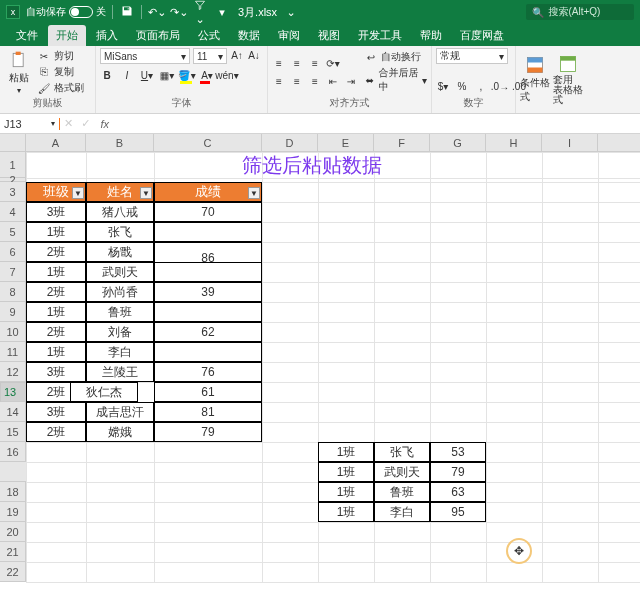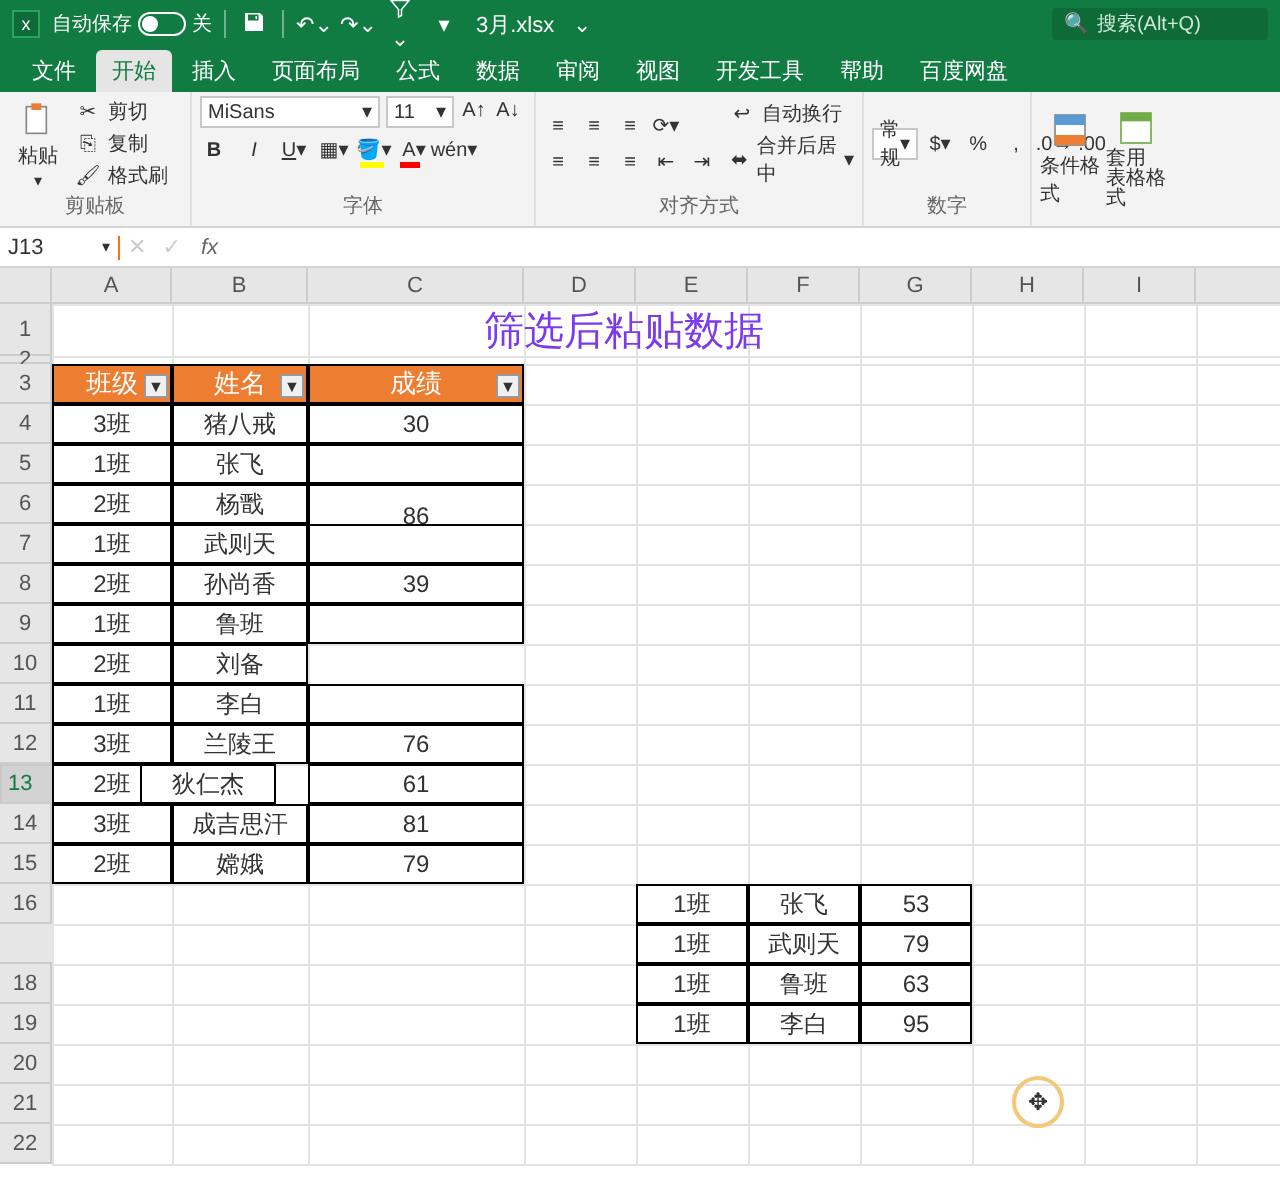--- a/index.html
+++ b/index.html
@@ -180,21 +180,21 @@
         <div class="line">
             <span class="ico16">↩</span>
             <span>自动换行</span>
           </div>
         <div class="line"><span class="ico16">⬌</span><span>合并后居中</span>▾</div>
       </div>
     </div>
     <div class="grp-label">对齐方式</div>
   </div>
   <div class="grp" style="width:84px">
-    <div class="grp-body" style="flex-direction:row;align-items:center;gap:4px">
+    <div class="grp-body" style="flex-direction:column;align-items:flex-start;gap:15px">
       <div class="sel" style="width:72px">
           <span>常规</span>
           <span>▾</span>
         </div>
       <div style="display:flex;gap:5px">
         <span class="ico16">$▾</span>
         <span class="ico16">%</span>
         <span class="ico16">,</span>
         <span class="ico16">.0→</span>
         <span class="ico16">.00</span>
@@ -307,38 +307,39 @@
         <div class="gridline-h" style="top: 370px;"></div>
         <div class="gridline-h" style="top: 390px;"></div>
         <div class="gridline-h" style="top: 410px;"></div>
         <div class="gridline-h" style="top: 430px;"></div>
         <div class="cell title-cell" style="left: 0px; top: 0px; width: 572px; height: 26px;">筛选后粘贴数据</div>
         <div class="cell hdr-cell" style="left: 0px; top: 30px; width: 60px; height: 20px;">班级<div class="filter-arrow">▼</div></div>
         <div class="cell hdr-cell" style="left: 60px; top: 30px; width: 68px; height: 20px;">姓名<div class="filter-arrow">▼</div></div>
         <div class="cell hdr-cell" style="left: 128px; top: 30px; width: 108px; height: 20px;">成绩<div class="filter-arrow">▼</div></div>
         <div class="cell data-cell" style="left: 0px; top: 50px; width: 60px; height: 20px;">3班</div>
         <div class="cell data-cell" style="left: 60px; top: 50px; width: 68px; height: 20px;">猪八戒</div>
-        <div class="cell data-cell" style="left: 128px; top: 50px; width: 108px; height: 20px;">30</div>
+        <div class="cell data-cell" style="left: 128px; top: 50px; width: 108px; height: 20px;">70</div>
         <div class="cell data-cell" style="left: 0px; top: 70px; width: 60px; height: 20px;">1班</div>
         <div class="cell data-cell" style="left: 60px; top: 70px; width: 68px; height: 20px;">张飞</div>
         <div class="cell data-cell" style="left: 128px; top: 70px; width: 108px; height: 20px;"></div>
         <div class="cell data-cell" style="left: 0px; top: 90px; width: 60px; height: 20px;">2班</div>
         <div class="cell data-cell" style="left: 60px; top: 90px; width: 68px; height: 20px;">杨戬</div>
         <div class="cell data-cell" style="left: 128px; top: 90px; width: 108px; height: 32px; text-decoration: underline;">86</div>
         <div class="cell data-cell" style="left: 0px; top: 110px; width: 60px; height: 20px;">1班</div>
         <div class="cell data-cell" style="left: 60px; top: 110px; width: 68px; height: 20px;">武则天</div>
         <div class="cell data-cell" style="left: 128px; top: 110px; width: 108px; height: 20px;"></div>
         <div class="cell data-cell" style="left: 0px; top: 130px; width: 60px; height: 20px;">2班</div>
         <div class="cell data-cell" style="left: 60px; top: 130px; width: 68px; height: 20px;">孙尚香</div>
         <div class="cell data-cell" style="left: 128px; top: 130px; width: 108px; height: 20px;">39</div>
         <div class="cell data-cell" style="left: 0px; top: 150px; width: 60px; height: 20px;">1班</div>
         <div class="cell data-cell" style="left: 60px; top: 150px; width: 68px; height: 20px;">鲁班</div>
         <div class="cell data-cell" style="left: 128px; top: 150px; width: 108px; height: 20px;"></div>
         <div class="cell data-cell" style="left: 0px; top: 170px; width: 60px; height: 20px;">2班</div>
         <div class="cell data-cell" style="left: 60px; top: 170px; width: 68px; height: 20px;">刘备</div>
+        <div class="cell data-cell" style="left: 128px; top: 170px; width: 108px; height: 20px;">62</div>
         <div class="cell data-cell" style="left: 0px; top: 190px; width: 60px; height: 20px;">1班</div>
         <div class="cell data-cell" style="left: 60px; top: 190px; width: 68px; height: 20px;">李白</div>
         <div class="cell data-cell" style="left: 128px; top: 190px; width: 108px; height: 20px;"></div>
         <div class="cell data-cell" style="left: 0px; top: 210px; width: 60px; height: 20px;">3班</div>
         <div class="cell data-cell" style="left: 60px; top: 210px; width: 68px; height: 20px;">兰陵王</div>
         <div class="cell data-cell" style="left: 128px; top: 210px; width: 108px; height: 20px;">76</div>
         <div class="cell data-cell" style="left: 0px; top: 230px; width: 60px; height: 20px;">2班</div>
         <div class="cell data-cell" style="left: 44px; top: 230px; width: 68px; height: 20px;">狄仁杰</div>
         <div class="cell data-cell" style="left: 128px; top: 230px; width: 108px; height: 20px;">61</div>
         <div class="cell data-cell" style="left: 0px; top: 250px; width: 60px; height: 20px;">3班</div>

